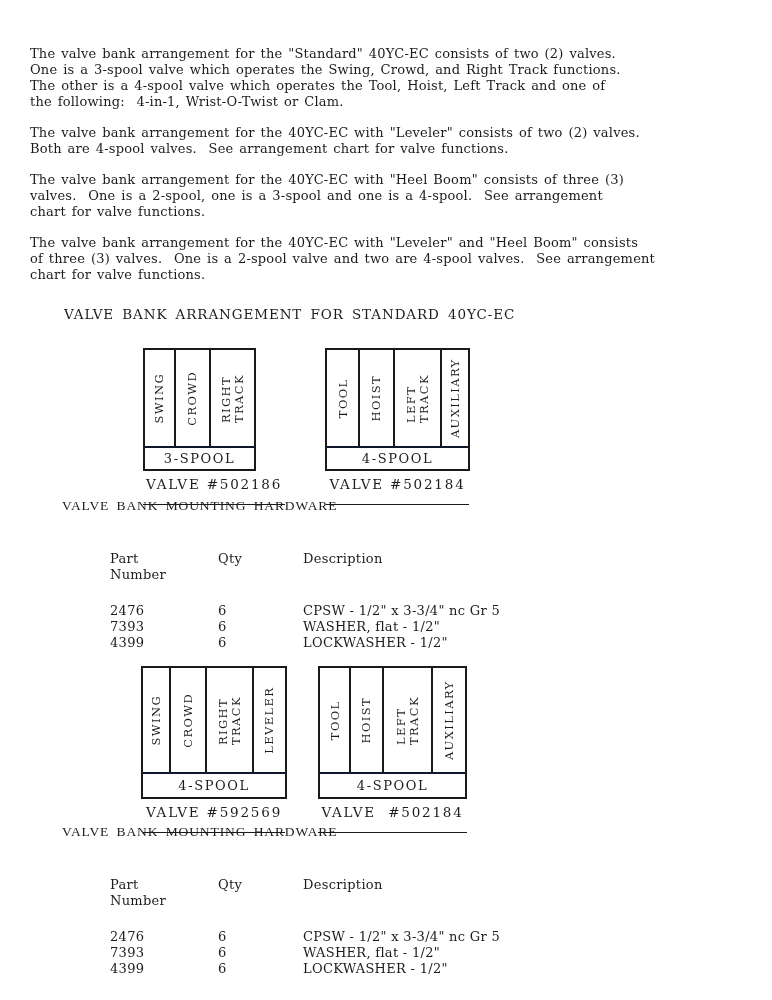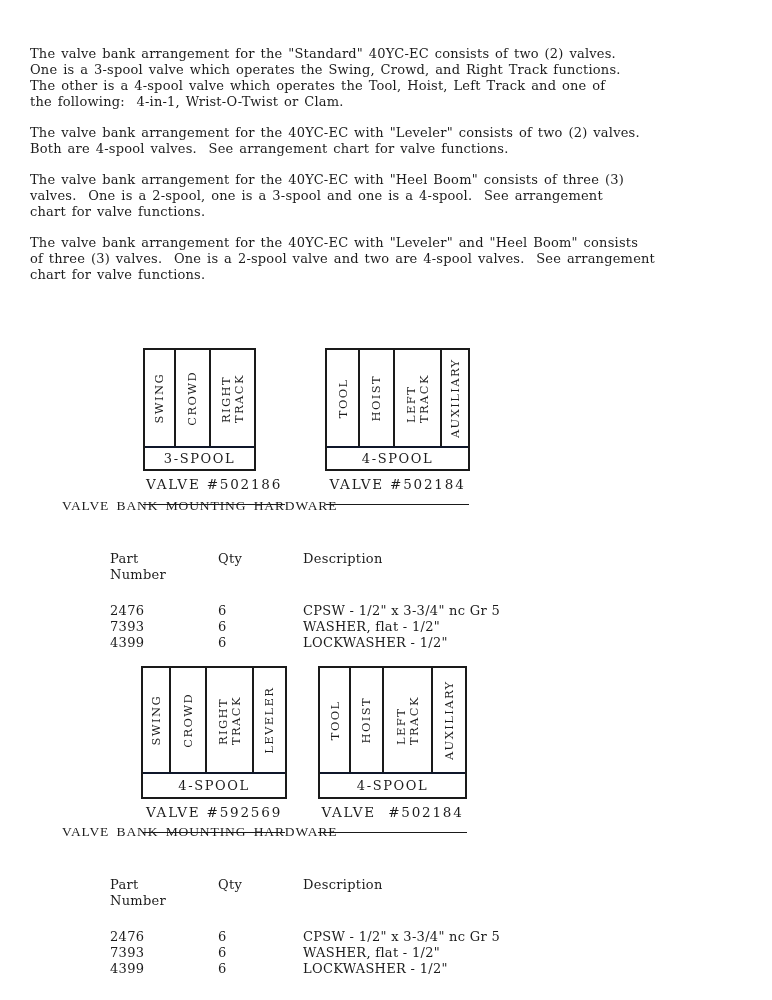--- a/index.html
+++ b/index.html
@@ -75,20 +75,21 @@
     <p class="para">The valve bank arrangement for the 40YC-EC with "Leveler" consists of two (2) valves.
 Both are 4-spool valves.  See arrangement chart for valve functions.</p>
     <p class="para">The valve bank arrangement for the 40YC-EC with "Heel Boom" consists of three (3)
 valves.  One is a 2-spool, one is a 3-spool and one is a 4-spool.  See arrangement
 chart for valve functions.</p>
     <p class="para">The valve bank arrangement for the 40YC-EC with "Leveler" and "Heel Boom" consists
 of three (3) valves.  One is a 2-spool valve and two are 4-spool valves.  See arrangement
 chart for valve functions.</p>
   </section>
 
+  <h2 class="arr-heading" style="left:64px; top:306px;">VALVE BANK ARRANGEMENT FOR STANDARD 40YC-EC</h2>
 
   <figure class="valve-fig" style="left:143px; top:348px;">
     <div class="valve-box">
       <div class="spool-cols" style="height:96px;">
         <div class="spool-col" style="width:29px;">
             <span class="vtext">SWING</span>
           </div>
         <div class="spool-col" style="width:33px;">
             <span class="vtext">CROWD</span>
           </div>

